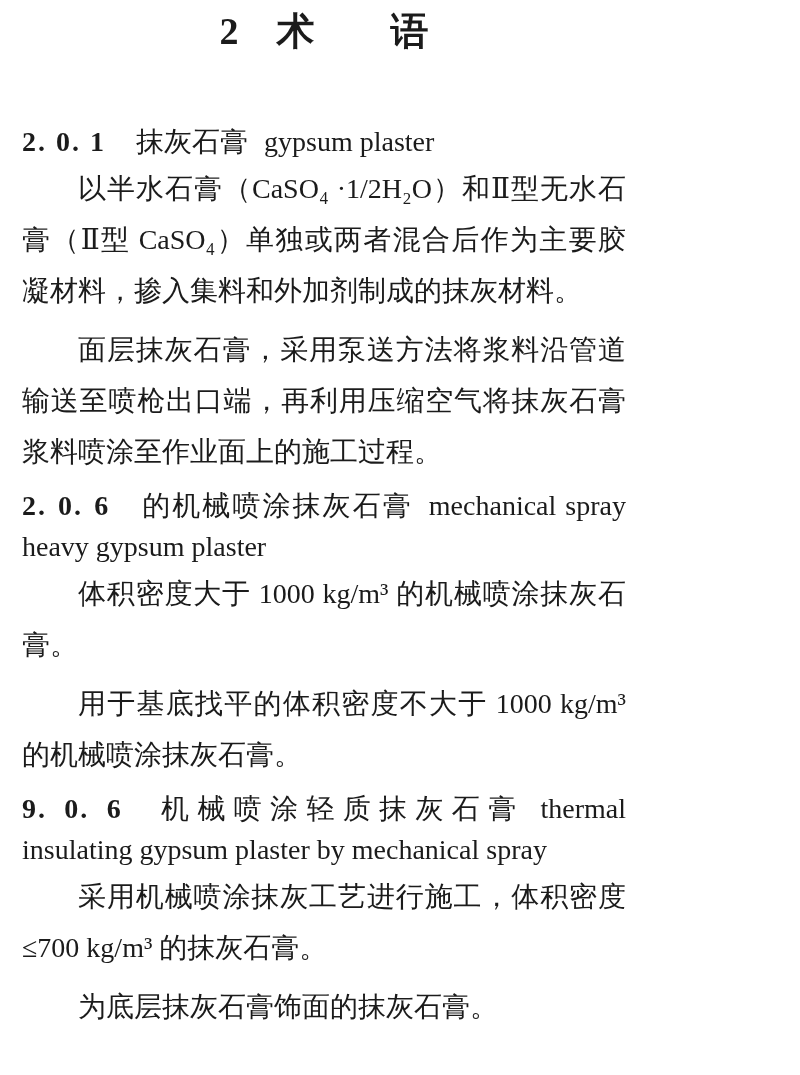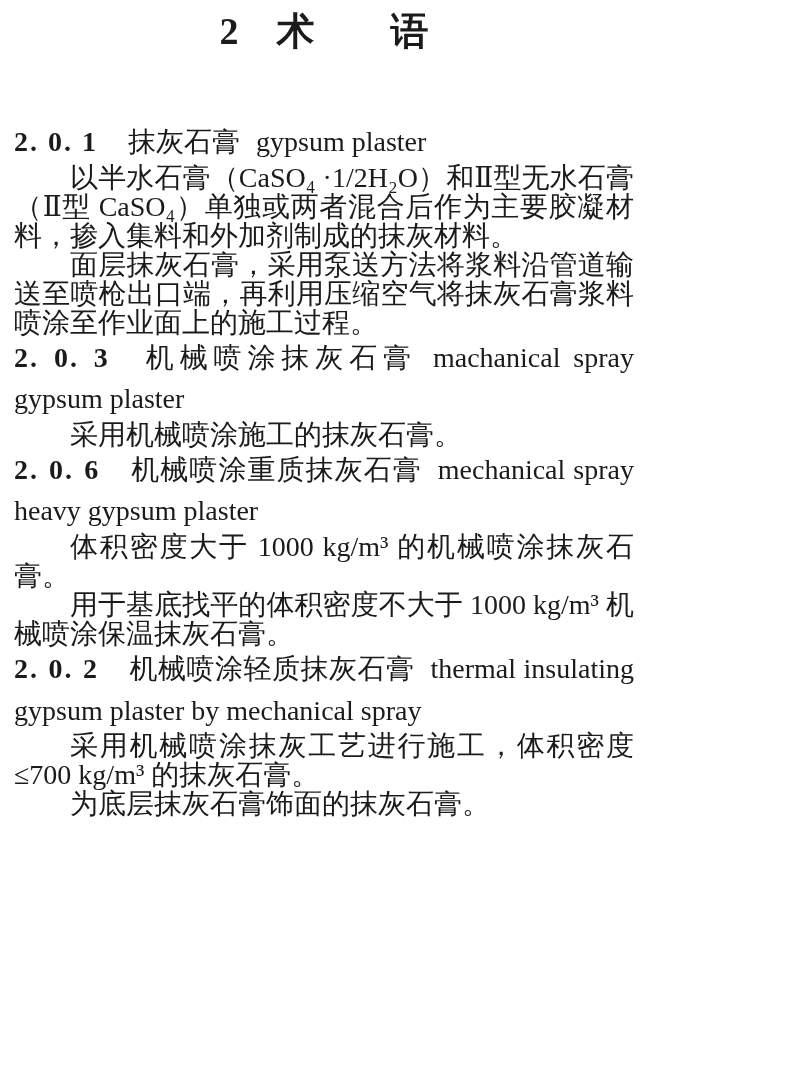--- a/index.html
+++ b/index.html
@@ -14,38 +14,38 @@
     overflow: hidden;
   }
   .doc-title {
     margin: 0 0 65px 0;
     text-align: center;
     font-size: 38px;
     line-height: 50px;
     font-weight: 700;
     white-space: pre;
   }
-  .clause { margin: 0; }
+  .clause { margin: 8px; }
   .clause-heading {
     margin: 0;
     font-size: 28px;
     line-height: 41.6px;
     text-align: justify;
   }
   .clause-num {
     font-weight: 700;
     letter-spacing: 2px;
     margin-right: 30px;
   }
   .term-cn { margin-right: 16px; }
   .term-en { }
   .clause-def {
     margin: 0;
     font-size: 28px;
-    line-height: 29px;
+    line-height: 51px;
     text-align: justify;
     text-indent: 56px;
   }
 </style>
 </head>
 <body>
 
 <div class="page">
 
   <h1 class="doc-title">2　术　　语</h1>
@@ -54,41 +54,35 @@
     <p class="clause-heading">
       <span class="clause-num">2. 0. 1</span><span class="term-cn">抹灰石膏</span><span class="term-en">gypsum plaster</span>
     </p>
     <p class="clause-def">以半水石膏（CaSO₄ ·1/2H₂O）和Ⅱ型无水石膏（Ⅱ型 CaSO₄）单独或两者混合后作为主要胶凝材料，掺入集料和外加剂制成的抹灰材料。</p>
   </section>
 
   <section class="clause">
     <p class="clause-def">面层抹灰石膏，采用泵送方法将浆料沿管道输送至喷枪出口端，再利用压缩空气将抹灰石膏浆料喷涂至作业面上的施工过程。</p>
   </section>
 
-  <section class="clause">
-    <p class="clause-heading">
-      <span class="clause-num">2. 0. 3</span><span class="term-cn">机械喷涂抹灰石膏</span><span class="term-en">machanical spray gypsum plaster</span>
-    </p>
-    <p class="clause-def">采用机械喷涂施工的抹灰石膏。</p>
-  </section>
 
   <section class="clause">
     <p class="clause-heading">
-      <span class="clause-num">2. 0. 6</span><span class="term-cn">机械喷涂重质抹灰石膏</span><span class="term-en">mechanical spray heavy gypsum plaster</span>
+      <span class="clause-num">2. 0. 6</span><span class="term-cn">的机械喷涂抹灰石膏</span><span class="term-en">mechanical spray heavy gypsum plaster</span>
     </p>
     <p class="clause-def">体积密度大于 1000 kg/m³ 的机械喷涂抹灰石膏。</p>
   </section>
 
   <section class="clause">
-    <p class="clause-def">用于基底找平的体积密度不大于 1000 kg/m³ 机械喷涂保温抹灰石膏。</p>
+    <p class="clause-def">用于基底找平的体积密度不大于 1000 kg/m³ 的机械喷涂抹灰石膏。</p>
   </section>
 
   <section class="clause">
     <p class="clause-heading">
-      <span class="clause-num">2. 0. 2</span><span class="term-cn">机械喷涂轻质抹灰石膏</span><span class="term-en">thermal insulating gypsum plaster by mechanical spray</span>
+      <span class="clause-num">9. 0. 6</span><span class="term-cn">机械喷涂轻质抹灰石膏</span><span class="term-en">thermal insulating gypsum plaster by mechanical spray</span>
     </p>
     <p class="clause-def">采用机械喷涂抹灰工艺进行施工，体积密度≤700 kg/m³ 的抹灰石膏。</p>
   </section>
 
   <section class="clause">
     <p class="clause-def">为底层抹灰石膏饰面的抹灰石膏。</p>
   </section>
 
 </div>
 

